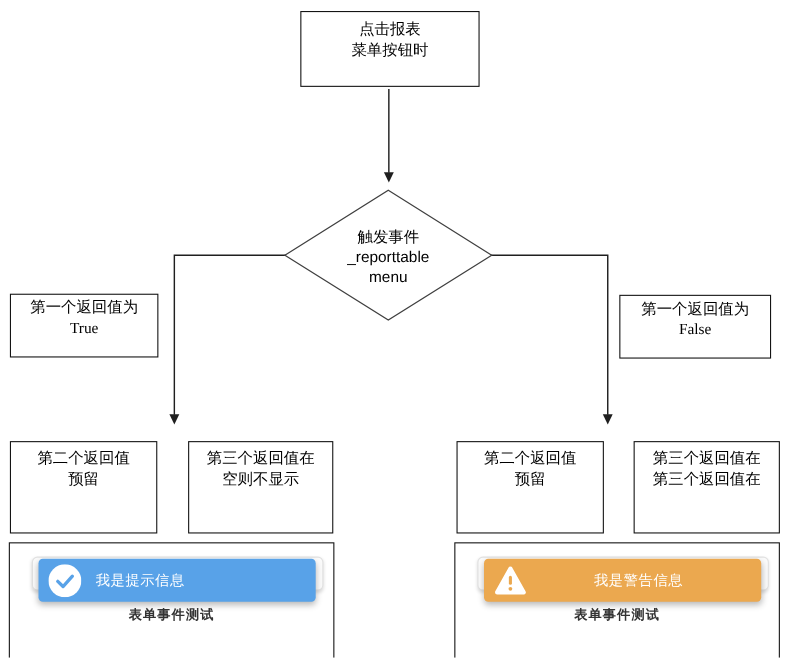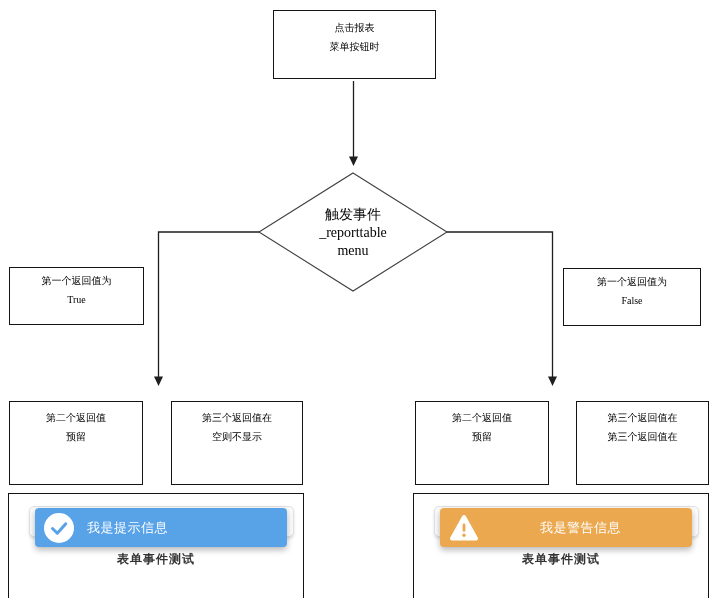--- a/index.html
+++ b/index.html
@@ -5,29 +5,29 @@
   html,body{margin:0;padding:0;background:#fff;}
   #canvas{
     position:relative;width:723px;height:598px;background:#fff;overflow:hidden;
     font-family:"Liberation Sans","DejaVu Sans",sans-serif;
   }
   #connector-svg{position:absolute;left:0;top:0;}
   .flow-box{
     position:absolute;box-sizing:border-box;background:#fff;
     border:1px solid #141414;text-align:center;color:#000;
     font-family:"Liberation Serif","DejaVu Serif",serif;
-    font-size:10px;line-height:19px;
+    font-size:14px;line-height:19px;
   }
   .flow-box span{display:block;}
   .diamond-label{
     position:absolute;text-align:center;color:#000;
     font-family:"Liberation Sans","DejaVu Sans",sans-serif;
     font-size:14px;line-height:18px;
   }
-  .diamond-label span{display:block;font-family:Liberation Serif, serif;}
+  .diamond-label span{display:block;}
   .panel{
     position:absolute;box-sizing:border-box;width:296px;height:108px;
     background:#fff;border:1px solid #141414;
   }
   .ghost-toast{
     position:absolute;left:20px;top:12px;width:263px;height:29px;
     background:#fbfbfb;border:1px solid #e1e1e1;border-radius:5px;
     box-shadow:0 2px 3px rgba(0,0,0,0.12);
   }
   .toast{

